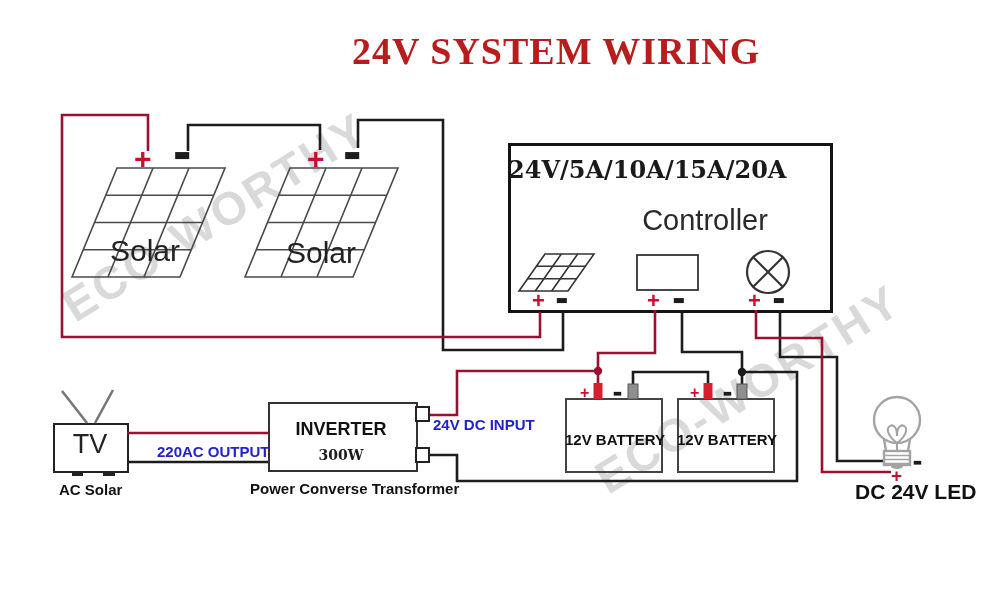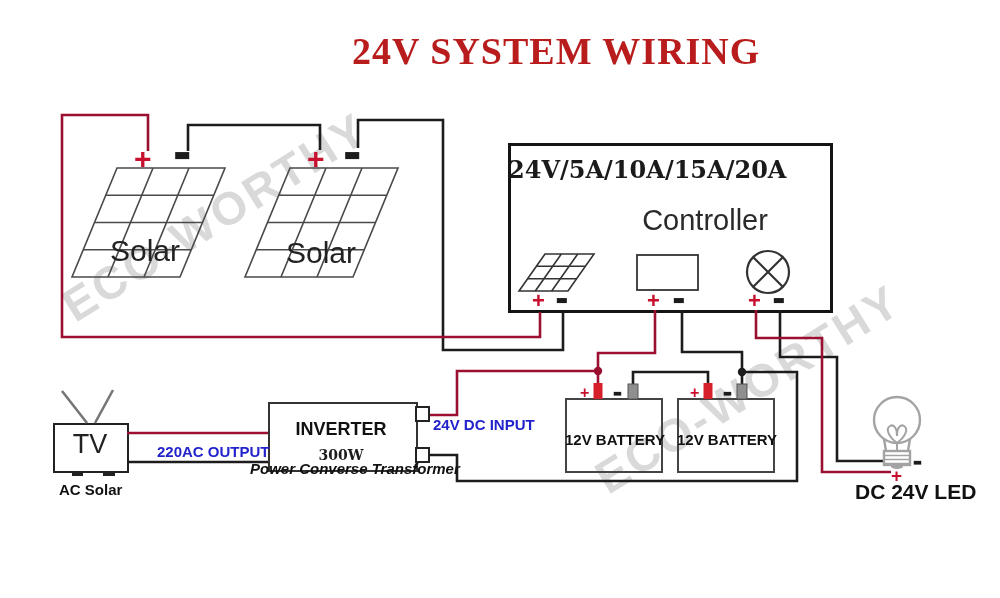--- a/index.html
+++ b/index.html
@@ -126,21 +126,21 @@
   <span class="t plus" style="left:647px;top:290px;font-size:22px;">+</span>
   <span class="t minus" style="left:673px;top:291px;font-size:20px;">−</span>
   <span class="t plus" style="left:748px;top:290px;font-size:22px;">+</span>
   <span class="t minus" style="left:773px;top:291px;font-size:20px;">−</span>
 
   <div class="t" style="left:53px;top:431px;width:74px;text-align:center;font-size:27px;color:#222;">TV</div>
   <div class="t cap" style="left:59px;top:482px;">AC Solar</div>
   <div class="t blue" style="left:157px;top:444px;">220AC OUTPUT</div>
   <div class="t cap" style="left:268px;top:420px;width:146px;text-align:center;font-size:18px;">INVERTER</div>
   <div class="t" style="left:268px;top:448px;width:146px;text-align:center;font-size:14px;font-family:'DejaVu Serif',serif;font-weight:bold;">300W</div>
-  <div class="t cap" style="left:250px;top:461px;width:196px;text-align:right;font-style:italic;">Power Converse Transformer</div>
+  <div class="t cap" style="left:250px;top:481px;width:196px;text-align:right;">Power Converse Transformer</div>
   <div class="t blue" style="left:433px;top:417px;">24V DC INPUT</div>
 
   <div class="t cap" style="left:565px;top:432px;width:94px;text-align:center;">12V BATTERY</div>
   <div class="t cap" style="left:677px;top:432px;width:94px;text-align:center;">12V BATTERY</div>
   <span class="t plus" style="left:580px;top:385px;font-size:16px;">+</span>
   <span class="t minus" style="left:613px;top:386px;font-size:15px;">−</span>
   <span class="t plus" style="left:690px;top:385px;font-size:16px;">+</span>
   <span class="t minus" style="left:723px;top:386px;font-size:15px;">−</span>
 
   <span class="t minus" style="left:913px;top:455px;font-size:15px;">−</span>

